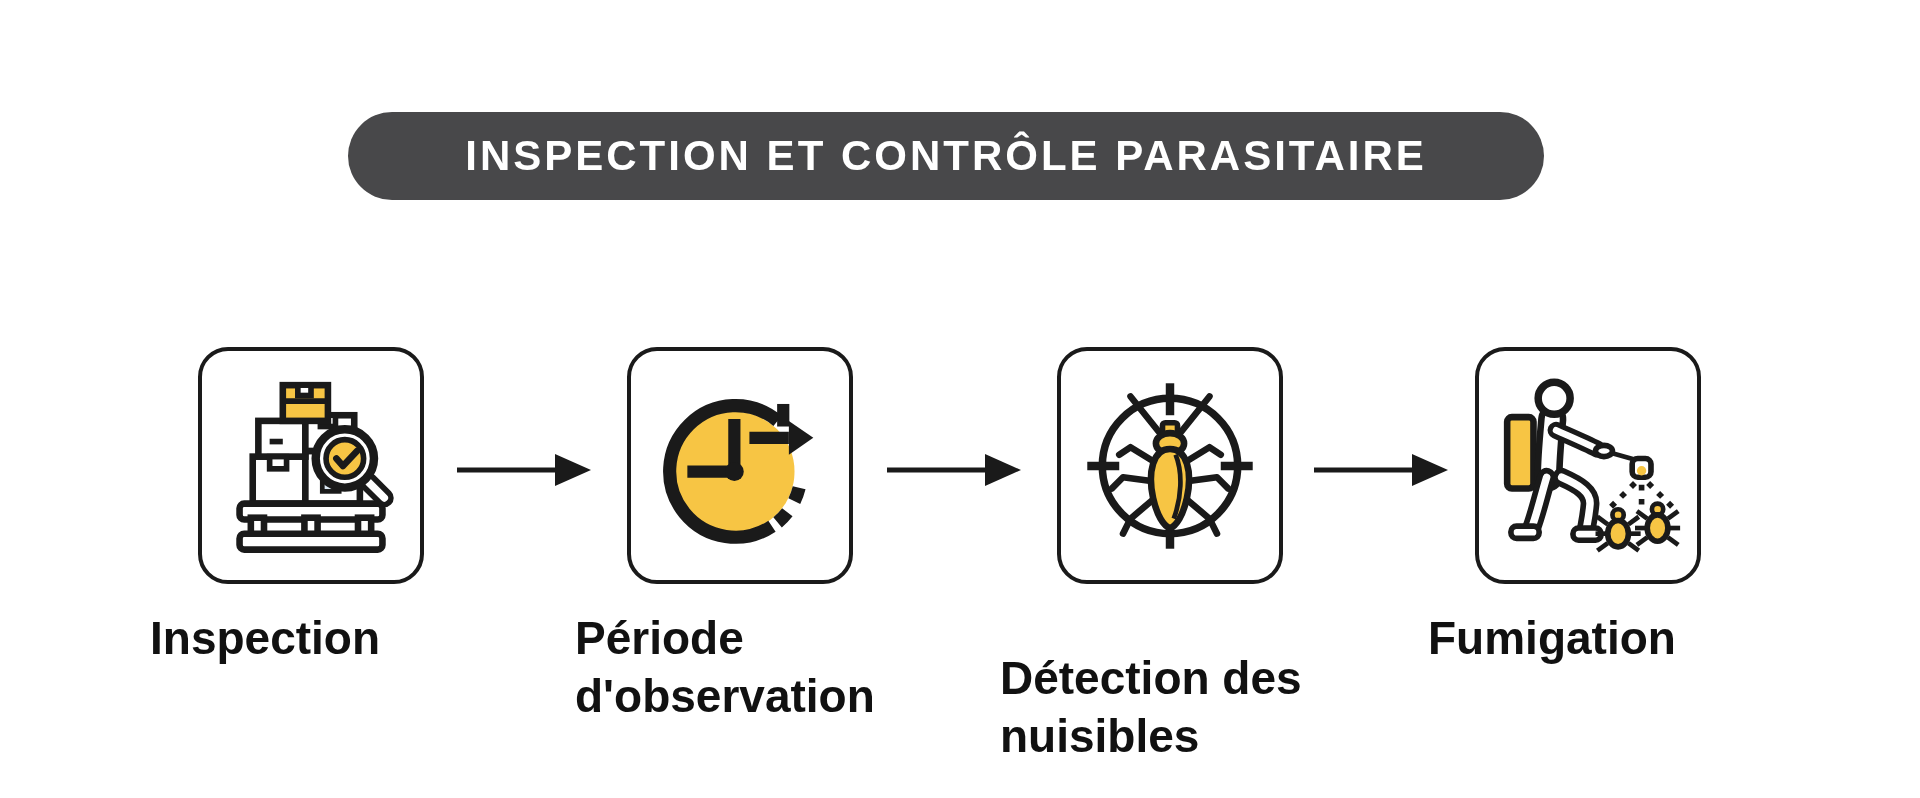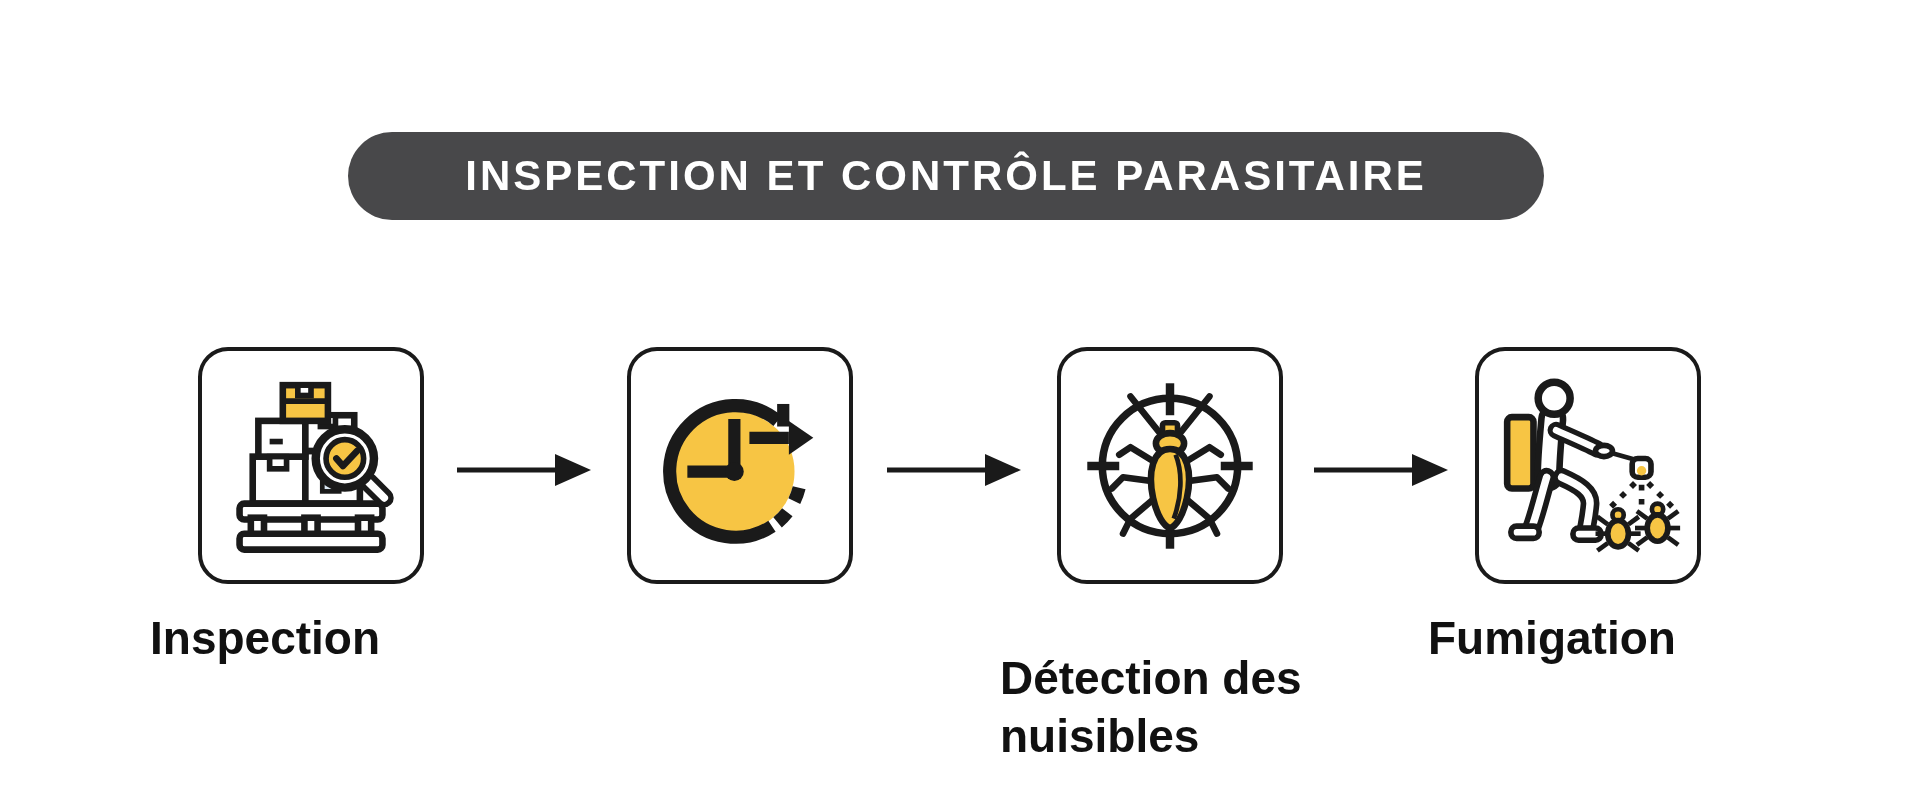--- a/index.html
+++ b/index.html
@@ -11,21 +11,21 @@
   }
   html,body{margin:0;padding:0;background:var(--background);}
   #canvas{
     position:relative;width:1920px;height:798px;background:var(--background);
     font-family:"Liberation Sans", sans-serif;overflow:hidden;
   }
   
   .banner{
     position:absolute;left:348px;top:112px;width:1196px;height:88px;
     background:var(--banner-gray);border-radius:44px;
-    display:flex;align-items:center;justify-content:center;margin-top:20px;
+    display:flex;align-items:center;justify-content:center;
   }
   .banner span{
     color:#fff;font-size:42px;font-weight:bold;letter-spacing:3px;
     white-space:nowrap;
   }
   
   .card{
     position:absolute;top:347px;width:226px;height:237px;box-sizing:border-box;
     background:#fff;border:4px solid var(--outline-black);border-radius:30px;
     display:flex;align-items:center;justify-content:center;
@@ -185,16 +185,17 @@
         <line class="sk" stroke-width="5" x1="185" y1="156" x2="196" y2="148"></line>
         <line class="sk" stroke-width="5" x1="186" y1="166" x2="198" y2="166"></line>
         <line class="sk" stroke-width="5" x1="185" y1="176" x2="196" y2="184"></line>
         <circle class="fy sk" stroke-width="5" cx="174" cy="146" r="6"></circle>
         <ellipse class="fy sk" stroke-width="6" cx="174" cy="166" rx="11" ry="14"></ellipse>
       </g>
     </svg>
   </div>
 
   <div class="step-label" style="left:150px;width:320px;">Inspection</div>
+  <div class="step-label" style="left:575px;width:330px;">Période d'observation</div>
   <div class="step-label" style="left:1000px;width:340px;margin-top:40px;">Détection des nuisibles</div>
   <div class="step-label" style="left:1428px;width:320px;">Fumigation</div>
 
 </div>
 
 </body></html>

